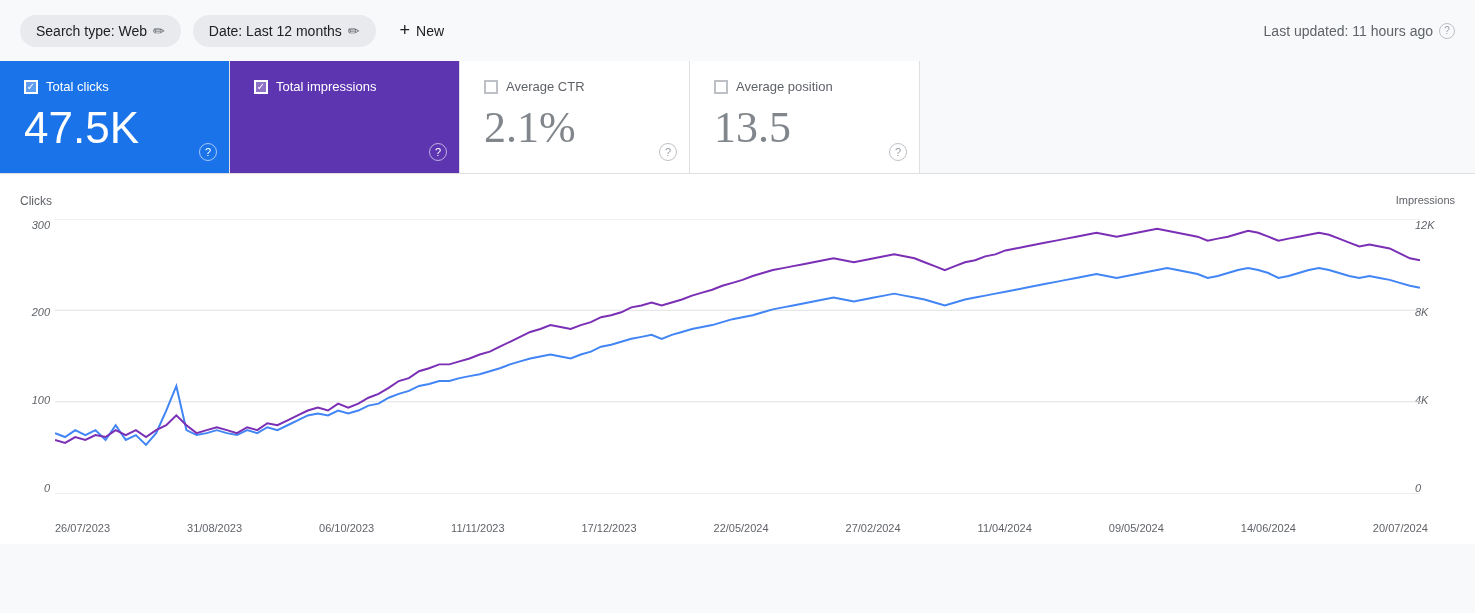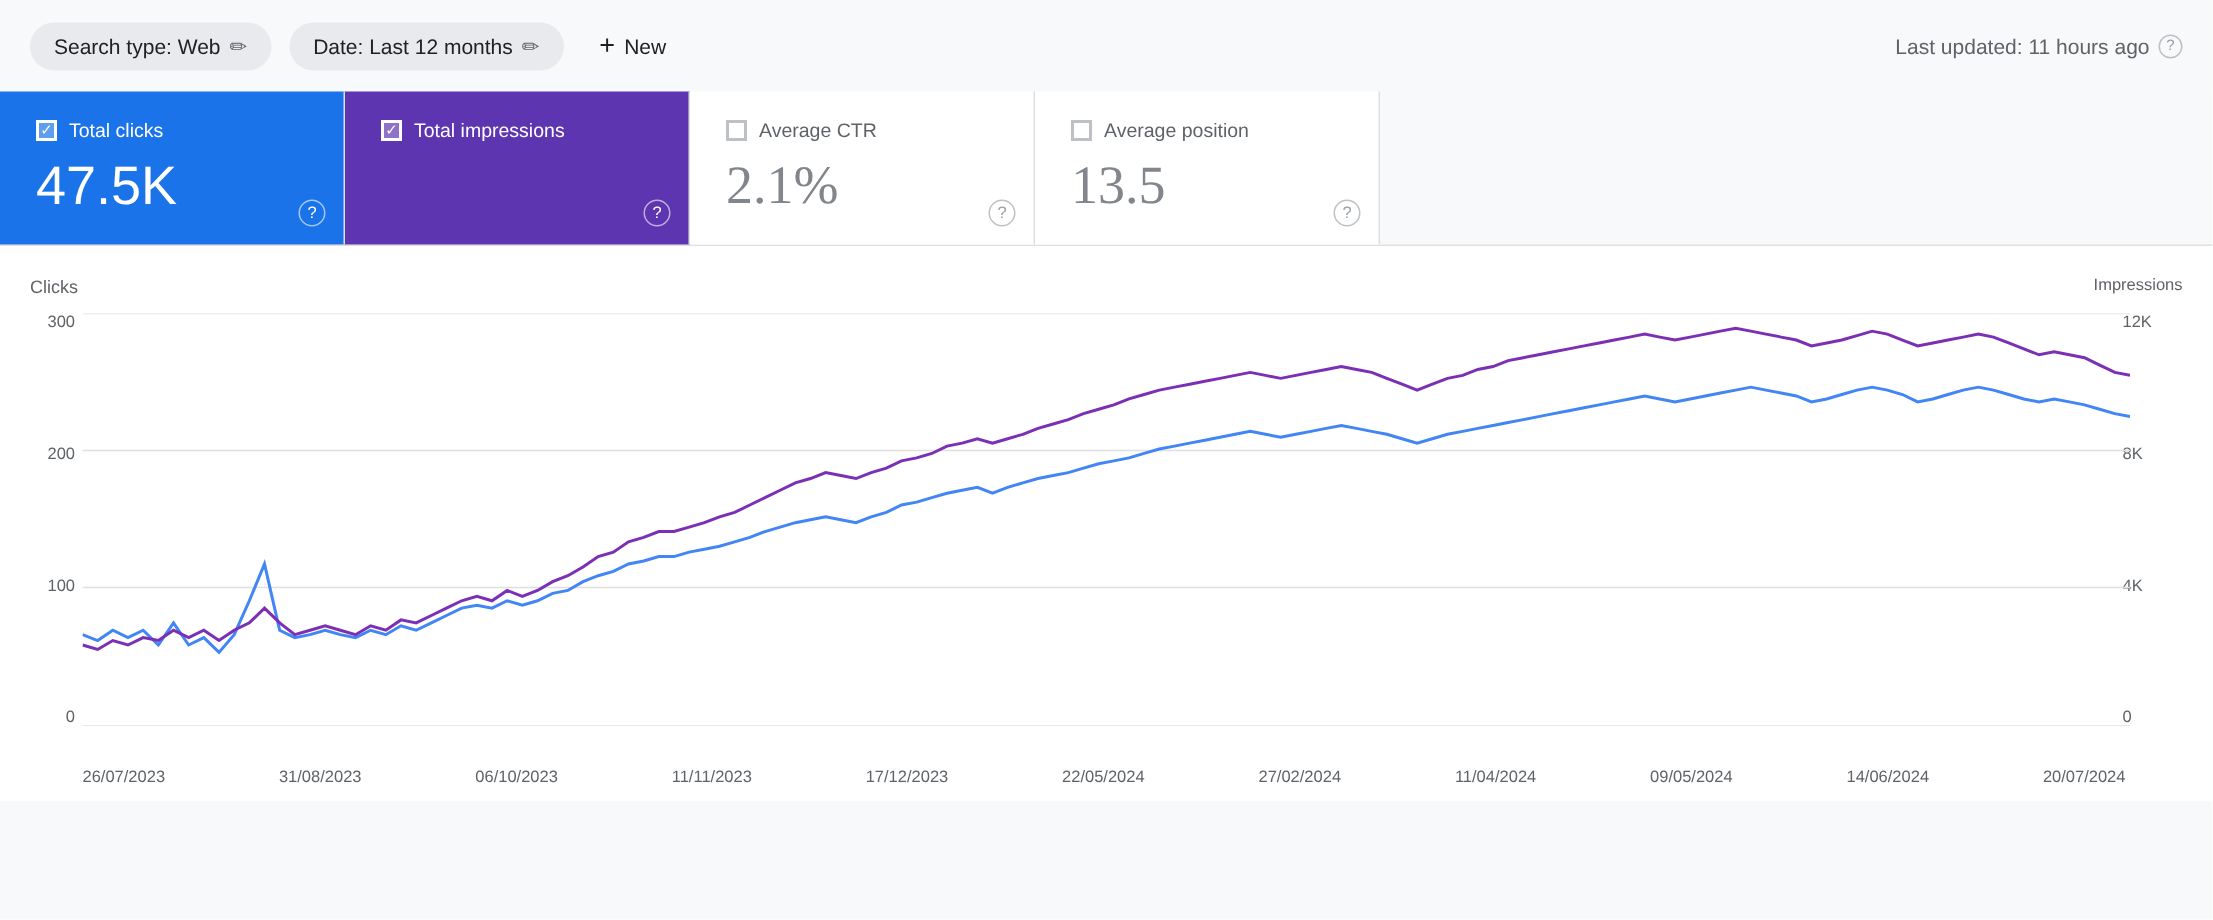--- a/index.html
+++ b/index.html
@@ -111,21 +111,21 @@
       flex-shrink: 0;
     }
 
     .metric-card.active-blue .checkbox,
     .metric-card.active-purple .checkbox {
       background: rgba(255,255,255,0.3);
       border-color: white;
     }
 
     .metric-value {
-      font-size: 36px;
+      font-size: 44px;
       font-weight: 400;
       line-height: 1.2;
     }
 
     .metric-card.active-blue .metric-value,
     .metric-card.active-purple .metric-value {
       color: white;
     }
 
     .metric-card.inactive .metric-value {
@@ -165,21 +165,21 @@
       left: 55px;
       right: 55px;
       top: 45px;
       bottom: 50px;
     }
 
     .x-axis-labels {
       position: absolute;
       bottom: 10px;
       left: 55px;
-      right: 58px;
+      right: 47px;
       display: flex;
       justify-content: space-between;
     }
 
     .x-axis-label {
       font-size: 11px;
       color: #5f6368;
     }
 
     .left-y-numbers {
@@ -202,20 +202,21 @@
       display: flex;
       flex-direction: column;
       justify-content: space-between;
       align-items: flex-start;
       width: 40px;
     }
 
     .y-num {
       font-size: 11px;
       color: #5f6368;
+      font-style: italic;
     }
 
     .axis-title-left {
       position: absolute;
       left: 20px;
       top: 20px;
       font-size: 12px;
       color: #5f6368;
     }
 

